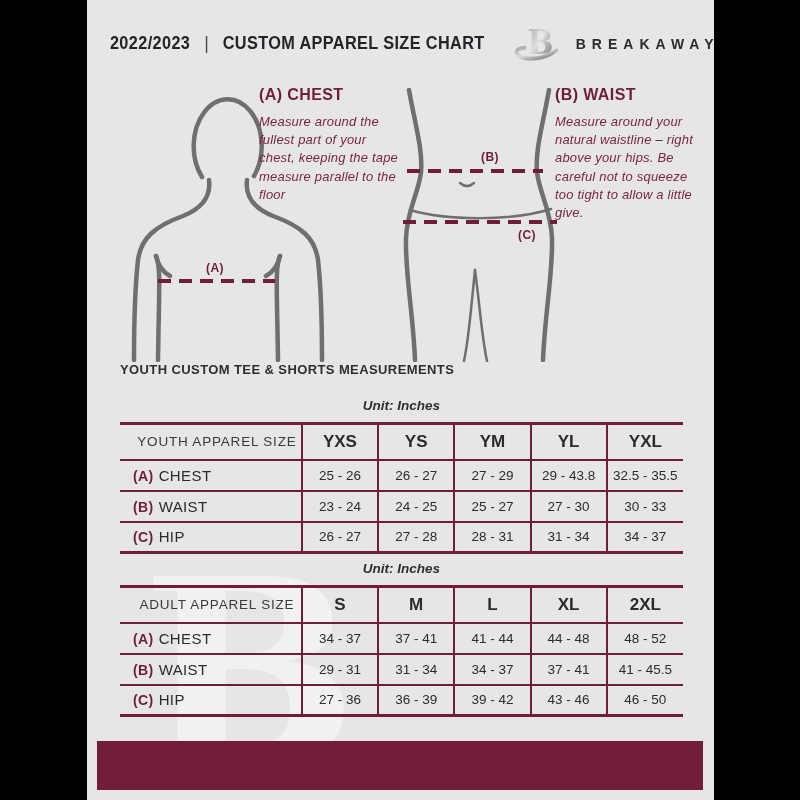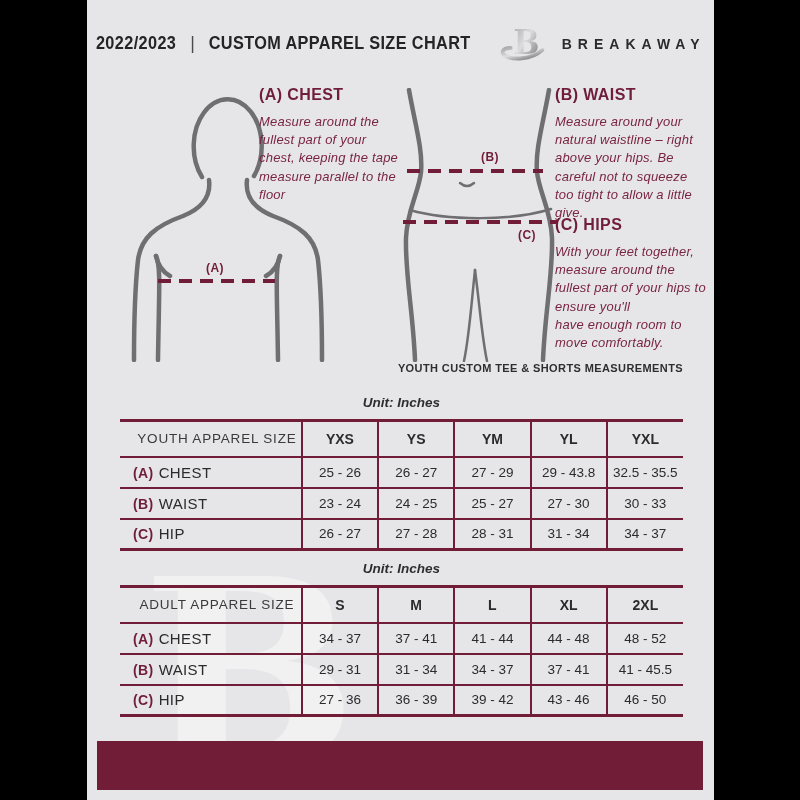--- a/index.html
+++ b/index.html
@@ -18,21 +18,21 @@
     background:var(--pagebg);overflow:hidden;
   }
   
   .watermark{
     position:absolute;left:55px;top:545px;z-index:0;
     font-family:"DejaVu Serif",serif;font-weight:bold;
     font-size:255px;line-height:1;color:#ffffff;opacity:.45;
     pointer-events:none;
   }
   
-  .hdr{position:absolute;top:22px;left:0;width:100%;z-index:2;display:flex;justify-content:center;}
+  .hdr{position:absolute;top:22px;left:0;width:100%;z-index:2;display:flex;}
   .hdr-inner{display:flex;align-items:center;gap:13px;transform:scaleX(.93);white-space:nowrap;}
   .hdr-year,.hdr-title{font-size:17.5px;font-weight:bold;color:#242326;letter-spacing:.4px;}
   .hdr-divider{font-size:19px;font-weight:200;color:#4a494c;padding:0 2px;}
   .logo-svg{margin-left:16px;}
   .brand{font-size:15px;font-weight:bold;color:var(--dark);letter-spacing:6.5px;margin-left:4px;}
   
   .figures{position:absolute;left:0;top:0;width:100%;height:366px;z-index:1;}
   .fig{position:absolute;}
   .fig path,.fig ellipse{fill:none;stroke:var(--outline);stroke-width:4.5;stroke-linecap:round;}
   .fig .thin{stroke-width:2.5;}
@@ -42,33 +42,33 @@
     font-size:12px;font-weight:bold;color:var(--maroon);letter-spacing:.5px;
   }
   .guide{position:absolute;z-index:2;}
   .guide h3{font-size:16px;font-weight:bold;color:#6f1d38;letter-spacing:.4px;margin-bottom:9px;}
   .guide p{
     font-size:13px;font-style:italic;color:var(--maroon-text);
     line-height:1.4;white-space:pre-line;letter-spacing:.2px;
   }
   
   .table-sec{position:absolute;left:33px;width:563px;z-index:1;}
-  .tbl-title{text-align:right;font-size:11px;font-weight:bold;color:#2e2d30;letter-spacing:.4px;}
+  .tbl-title{text-align:left;font-size:13px;font-weight:bold;color:#2e2d30;letter-spacing:.4px;}
   .tbl-unit{text-align:center;font-size:13.5px;font-style:italic;font-weight:bold;color:#2e2d30;margin-top:21px;}
   table.size-table{
     width:100%;margin-top:9px;border-collapse:collapse;table-layout:fixed;
     border-top:3px solid var(--maroon);border-bottom:3px solid var(--maroon);
   }
   .size-table col.c0{width:32.3%;}
   .size-table th,.size-table td{
     border-top:2px solid var(--maroon);border-left:2px solid var(--maroon);
     background:transparent;
   }
   .size-table th:first-child,.size-table td:first-child{border-left:none;}
-  .size-table th{height:36px;font-size:14px;font-weight:bold;color:var(--dark);text-align:center;}
+  .size-table th{height:36px;font-size:17px;font-weight:bold;color:var(--dark);text-align:center;}
   .size-table th.rowhead{font-size:13.5px;font-weight:normal;color:var(--graytext);
     text-align:center;padding-left:13px;letter-spacing:.8px;}
   .size-table td{height:31px;font-size:13.5px;color:var(--dark);text-align:center;}
   .size-table td.rowlabel{text-align:left;padding-left:13px;font-size:15px;letter-spacing:.4px;}
   .size-table td.rowlabel .mk{font-weight:bold;color:#6f1d38;font-size:14px;margin-right:5px;}
   
   .footer-bar{position:absolute;left:10px;top:741px;width:606px;height:49px;background:var(--maroon);z-index:3;}
 </style>
 </head>
 <body>
@@ -125,25 +125,20 @@
     <span class="marker" style="left:440px;top:228px;">(C)</span>
 
     <div class="guide" style="left:172px;top:86px;width:140px;">
       <h3>(A) CHEST</h3>
       <p>Measure around the fullest part of your chest, keeping the tape measure parallel to the floor</p>
     </div>
     <div class="guide" style="left:468px;top:86px;width:152px;">
       <h3>(B) WAIST</h3>
       <p>Measure around your natural waistline – right above your hips. Be careful not to squeeze too tight to allow a little give.</p>
     </div>
-    <div class="guide" style="left:468px;top:216px;width:158px;">
-      <h3>(C) HIPS</h3>
-      <p>With your feet together, measure around the fullest part of your hips to ensure you'll
-have enough room to move comfortably.</p>
-    </div>
   </div>
 
   <div class="table-sec" style="top:362px;">
     <div class="tbl-title">YOUTH CUSTOM TEE &amp; SHORTS MEASUREMENTS</div>
     <div class="tbl-unit">Unit: Inches</div>
     <table class="size-table">
       <colgroup>
           <col class="c0">
           <col>
           <col>

